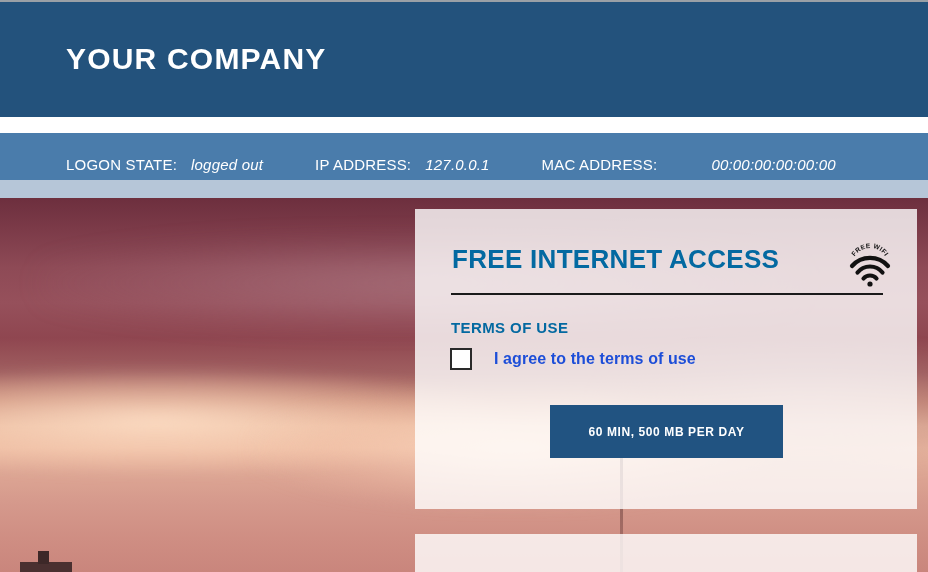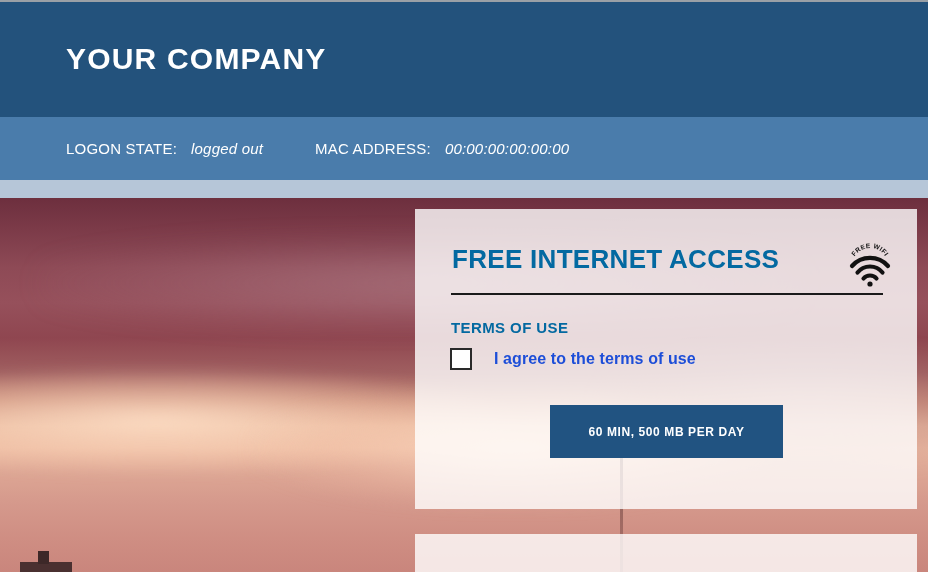--- a/index.html
+++ b/index.html
@@ -41,42 +41,42 @@
     font-weight: bold;
     letter-spacing: 1.2px;
     color: #ffffff;
     line-height: 38px;
     white-space: nowrap;
   }
 
   
   .statusbar {
     position: absolute;
-    left: 0; top: 115px;
+    left: 0; top: 131px;
     width: 928px;
     height: 72px;
     background: #4a7cab;
   }
   .status-items {
     position: absolute;
     left: 66px;
     top: 0;
     height: 63px;
     display: flex;
     align-items: center;
     white-space: nowrap;
   }
   .status-item {
     display: flex;
     align-items: baseline;
     color: #ffffff;
     font-size: 15px;
     margin-right: 52px;
   }
-  .status-item:last-child { margin-right: 0; }
+  .status-item:last-child { margin-right: 0; gap: 40px; }
   .status-label {
     letter-spacing: 0.2px;
     margin-right: 14px;
   }
   .status-value {
     letter-spacing: 0.2px;
     font-style: italic;
   }
 
   .substrip {
@@ -271,20 +271,24 @@
   </div>
 
   <div class="statusbar">
     <div class="status-items">
 
       <div class="status-item">
         <span class="status-label">LOGON STATE:</span>
         <span class="status-value">logged out</span>
       </div>
 
+      <div class="status-item">
+        <span class="status-label">IP ADDRESS:</span>
+        <span class="status-value">127.0.0.1</span>
+      </div>
 
       <div class="status-item">
         <span class="status-label">MAC ADDRESS:</span>
         <span class="status-value">00:00:00:00:00:00</span>
       </div>
 
     </div>
   </div>
 
   <div class="substrip"></div>

